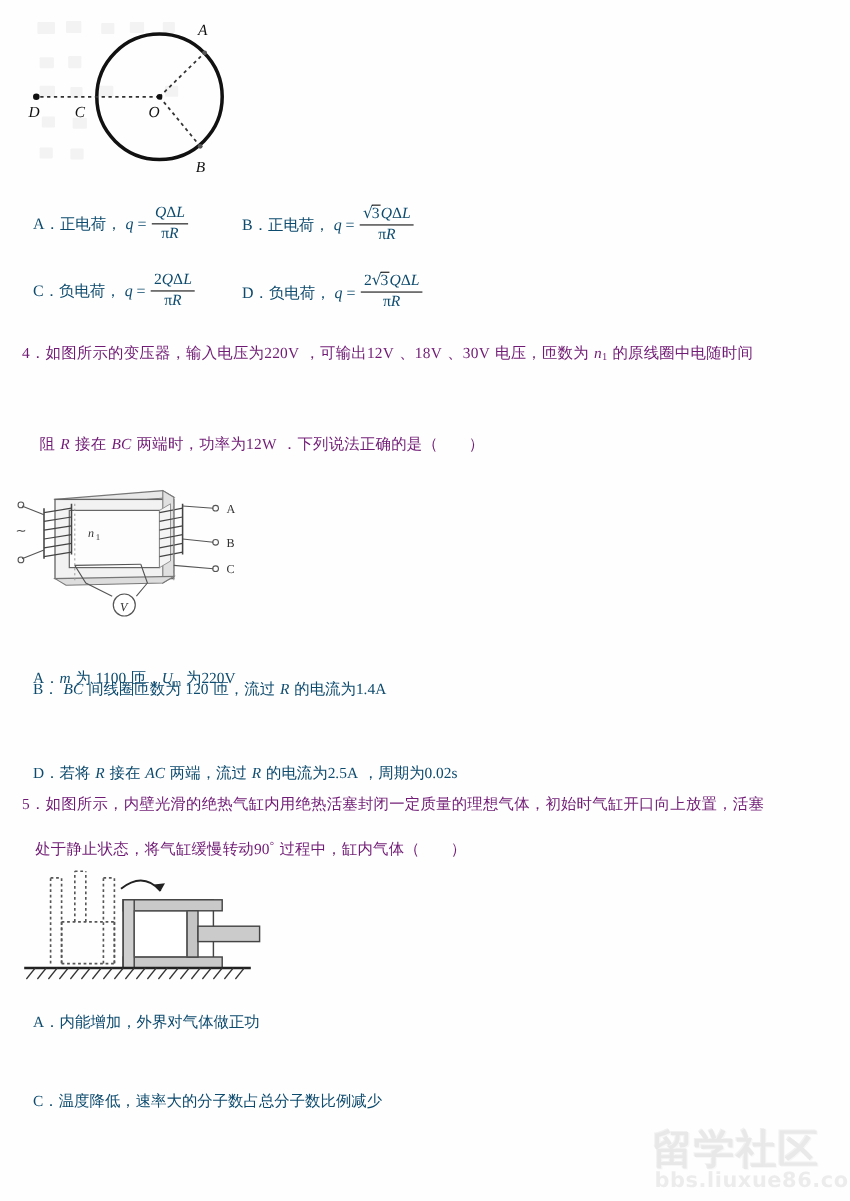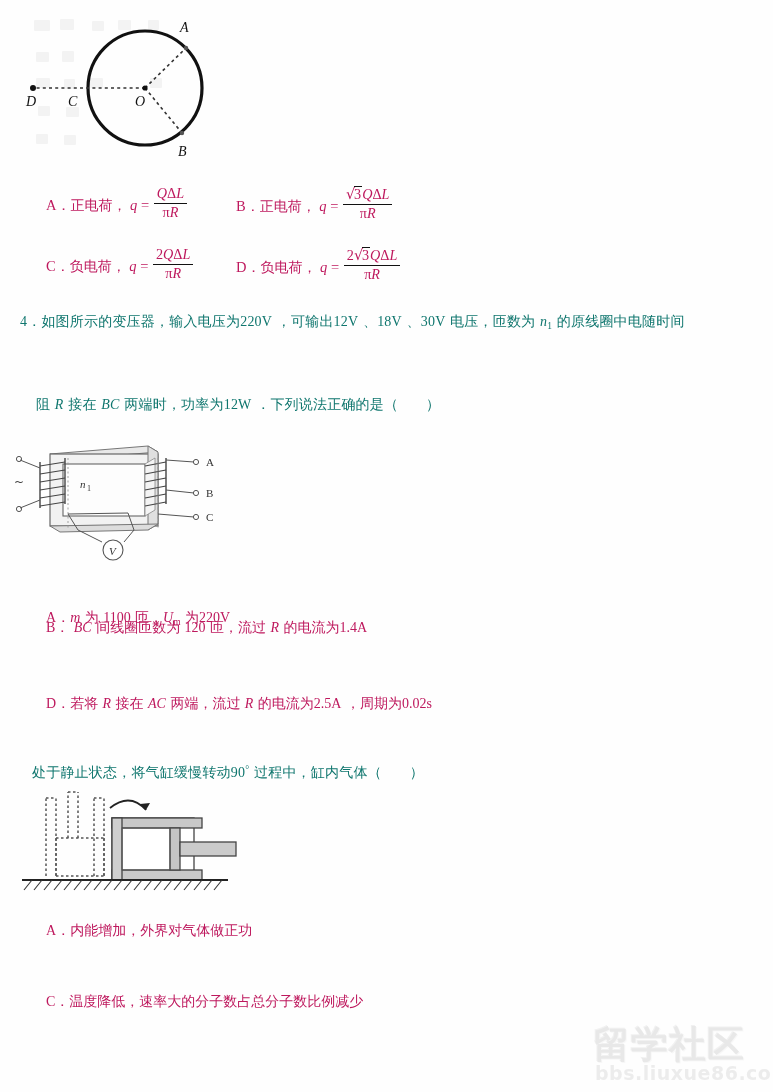--- a/index.html
+++ b/index.html
@@ -22,29 +22,28 @@
     background: #fefefe;
   }
 
   
   .qline {
     position: absolute;
     font-size: 14.5px;
     line-height: 1.2;
     white-space: nowrap;
     letter-spacing: 0.2px;
-    color: #0f766e;
+    color: #701a75;
   }
   .opt {
     position: absolute;
     font-size: 14.5px;
     line-height: 1.2;
     white-space: nowrap;
-    color: #be185d;
-    margin-left: 16px;
+    color: #0c4a6e;
   }
   .cjk { font-family: "DejaVu Sans", "Liberation Sans", sans-serif; font-size: 14px; }
   .mi  { font-style: italic; font-family: "Liberation Serif", serif; }
   .mn  { font-family: "Liberation Serif", serif; font-style: normal; }
   .sub { font-size: 0.68em; vertical-align: -0.28em; font-style: normal; }
   .sup { font-size: 0.7em; vertical-align: 0.45em; }
 
   
   .frac {
     display: inline-block;
@@ -293,20 +292,23 @@
   <div class="opt cjk" style="left:30px; top:609px;">
     <span class="mn">A</span>．<span class="mi">m</span> 为 <span class="mn">1100</span> 匝，<span class="mi">U</span><span class="sub mn">m</span> 为<span class="mn">220V</span>
   </div>
   <div class="opt cjk" style="left:30px; top:619px;">
     <span class="mn">B</span>． <span class="mi">B</span><span class="mi">C</span> 间线圈匝数为 <span class="mn">120</span> 匝，流过 <span class="mi">R</span> 的电流为<span class="mn">1.4A</span>
   </div>
   <div class="opt cjk" style="left:30px; top:695px;">
     <span class="mn">D</span>．若将 <span class="mi">R</span> 接在 <span class="mi">AC</span> 两端，流过 <span class="mi">R</span> 的电流为<span class="mn">2.5A</span> ，周期为<span class="mn">0.02s</span>
   </div>
 
+  <div class="qline cjk" style="left:20px; top:723px;">
+    <span class="mn">5</span><span>．如图所示，内壁光滑的绝热气缸内用绝热活塞封闭一定质量的理想气体，初始时气缸开口向上放置，活塞</span>
+  </div>
   <div class="qline cjk" style="left:32px; top:764px;">
     处于静止状态，将气缸缓慢转动<span class="mn">90</span><span class="sup mn">°</span> 过程中，缸内气体（&nbsp;&nbsp;&nbsp;&nbsp;&nbsp;&nbsp;）
   </div>
 
   <div class="fig-piston">
     <svg width="270" height="116" viewBox="0 0 270 116">
 
       <g stroke="#555" stroke-width="1.5" fill="none" stroke-dasharray="2.5,2.5">
 
         <line x1="38" y1="62" x2="38" y2="100"></line>

